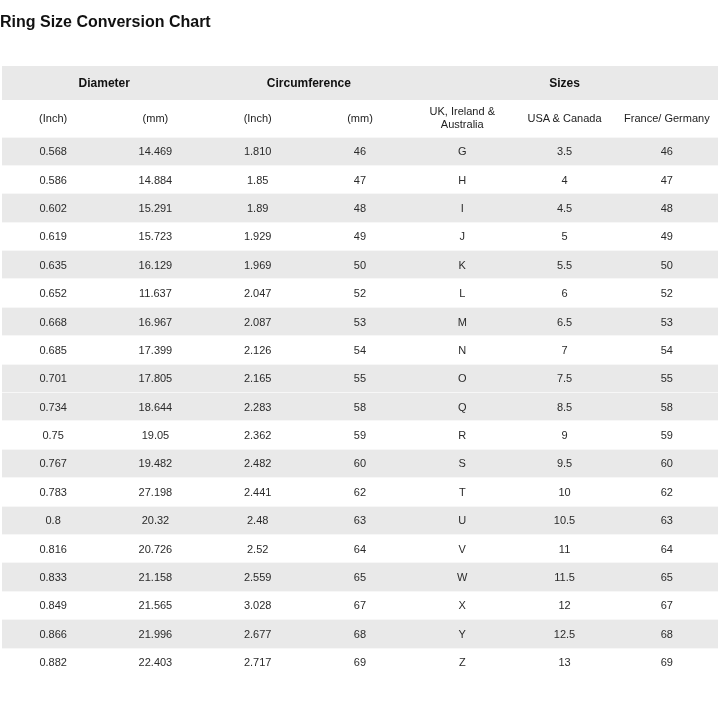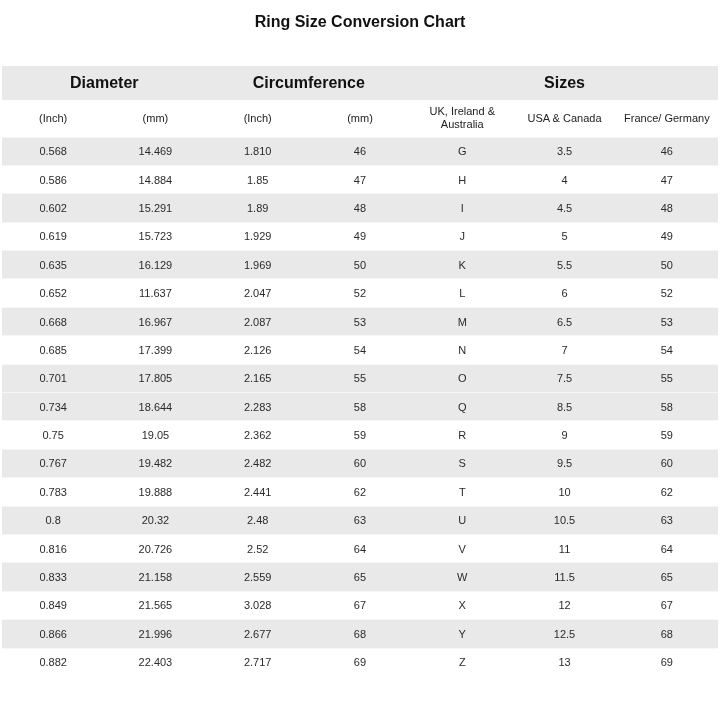--- a/index.html
+++ b/index.html
@@ -7,37 +7,37 @@
     width: 720px;
     height: 720px;
     background: #ffffff;
     overflow: hidden;
     font-family: "Liberation Sans", sans-serif;
     color: #222222;
   }
   .page-title {
     margin-top: 13px;
     height: 53px;
-    text-align: center;
+    text-align: left;
     font-size: 16px;
     font-weight: bold;
     line-height: 18px;
     color: #111111;
   }
   table.conversion-table {
     width: 716px;
     margin: 0 2px;
     border-collapse: collapse;
     table-layout: fixed;
   }
   table.conversion-table col { width: 14.2857%; }
   thead tr.group-header-row th {
     background: #e9e9e9;
     height: 34px;
-    font-size: 16px;
+    font-size: 12px;
     font-weight: bold;
     text-align: center;
     vertical-align: middle;
     color: #111111;
   }
   thead tr.sub-header-row th {
     background: #ffffff;
     height: 37px;
     font-size: 11px;
     font-weight: normal;
@@ -196,21 +196,21 @@
           <td>0.767</td>
           <td>19.482</td>
           <td>2.482</td>
           <td>60</td>
           <td>S</td>
           <td>9.5</td>
           <td>60</td>
         </tr>
         <tr>
           <td>0.783</td>
-          <td>19.888</td>
+          <td>27.198</td>
           <td>2.441</td>
           <td>62</td>
           <td>T</td>
           <td>10</td>
           <td>62</td>
         </tr>
         <tr class="stripe">
           <td>0.8</td>
           <td>20.32</td>
           <td>2.48</td>

